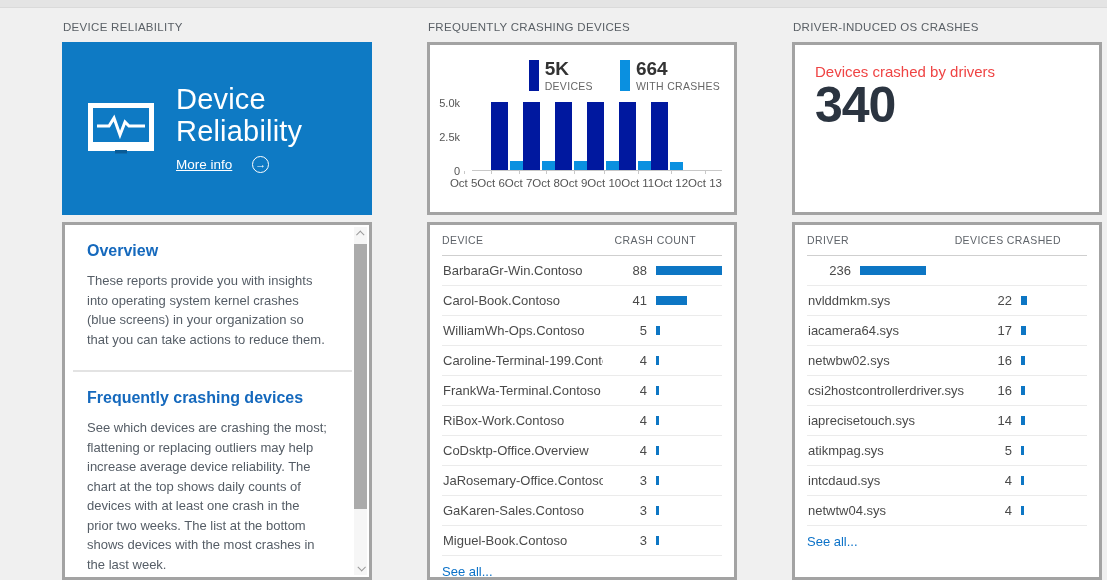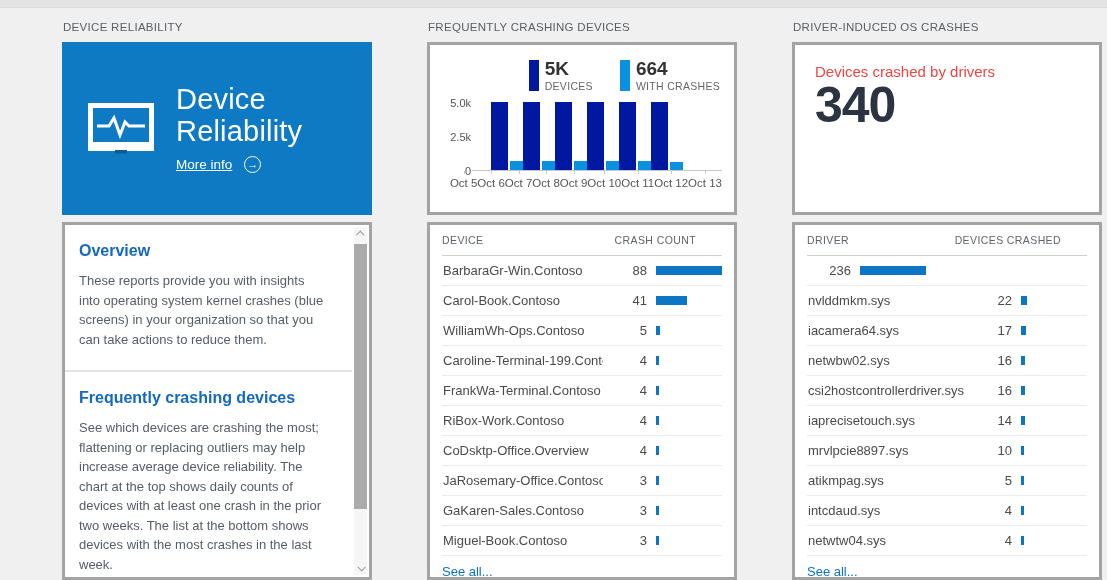--- a/index.html
+++ b/index.html
@@ -10,27 +10,27 @@
   .dashboard { display:flex; gap:15px; padding:13px 0 0 22px; }
   .col { width:350px; flex:0 0 350px;padding-left:40px; }
   .col-header { font-size:11.5px; color:#5a6066; letter-spacing:.3px; height:13px; margin:0 0 8px 1px; }
 
   .panel { background:#fff; border:3px solid #a3a3a3; }
 
   
   .tile { height:173px; background:#0e7ac4; color:#fff; display:flex; align-items:center; padding-left:26px; cursor:pointer; border:none; }
   .tile-icon { width:66px; height:52px; margin-right:22px; flex:0 0 66px; }
   .tile-title { font-size:29px; font-weight:300; letter-spacing:.2px; line-height:1.1; }
-  .more-info { display:inline-flex; align-items:center; gap:12px; margin-top:8px; font-size:13.5px; cursor:pointer; }
+  .more-info { display:inline-flex; align-items:center; gap:20px; margin-top:8px; font-size:13.5px; cursor:pointer; }
   .more-info .lbl { text-decoration:underline; }
   .arrow-circle { width:17px; height:17px; border:1.5px solid #fff; border-radius:50%; display:inline-flex; align-items:center; justify-content:center; font-size:11px; line-height:1; }
 
   .info-panel { height:358px; margin-top:7px; position:relative; overflow:hidden; }
   .sections { padding-right:17px; }
-  .section { padding:17px 24px 21px 14px; }
+  .section { padding:17px 24px 21px 14px;margin-left:8px; }
   .section + .section { border-top:2px solid #e3e3e3; }
   .section h3 { font-size:16px; font-weight:700; color:#1569bd; margin:0 0 11px; cursor:pointer; }
   .section p { font-size:13px; line-height:19.5px; color:#555d66; }
 
   .scrollbar { position:absolute; top:2px; right:2px; bottom:2px; width:13px; background:#f6f6f6; }
   .sb-arrow { position:absolute; left:0; width:13px; height:14px; display:flex; align-items:center; justify-content:center; cursor:pointer; }
   .sb-arrow.up { top:0; } .sb-arrow.down { bottom:0; }
   .chev { width:6px; height:6px; border-left:1.5px solid #9a9a9a; border-top:1.5px solid #9a9a9a; }
   .chev.up { transform:rotate(45deg) translateY(1px); }
   .chev.down { transform:rotate(-135deg) translateY(1px); }
@@ -41,21 +41,21 @@
   .legend { display:flex; justify-content:flex-end; gap:27px; margin:0 2px 10px 0; }
   .legend-item { display:flex; gap:6px; }
   .legend-swatch { width:10px; height:31px; }
   .legend-swatch.dark { background:#00189f; }
   .legend-swatch.light { background:#0a90e0; }
   .legend-value { font-size:19px; font-weight:600; color:#333; line-height:18px; }
   .legend-name { font-size:10.5px; color:#666; letter-spacing:.3px; margin-top:2px; white-space:nowrap; }
 
   .chart { display:flex; }
   .y-gutter { width:32px; position:relative; }
-  .y-tick { position:absolute; right:1px; font-size:11px; color:#555; }
+  .y-tick { position:absolute; right:12px; font-size:11px; color:#555; }
   .y-tick.t0 { top:-5px; } .y-tick.t1 { top:50%; margin-top:-6px; } .y-tick.t2 { bottom:-6px; }
   .plot { flex:1; height:69px; border-bottom:1px solid #c8c8c8; display:flex; align-items:flex-end; position:relative; }
   .bar-group { flex:1; height:100%; display:flex; justify-content:center; align-items:flex-end; gap:2px; }
   .bar { display:block; }
   .bar.dark { width:17px; background:#00189f; }
   .bar.light { width:13px; background:#0a90e0; }
   .chart-bottom { display:flex; }
   .chart-bottom .spacer { width:32px; }
   .x-labels { flex:1; display:flex; }
   .x-label { flex:1; text-align:center; font-size:11.5px; color:#555; padding-top:6px; position:relative; white-space:nowrap; }
@@ -331,27 +331,20 @@
             </span>
           </div>
           <div class="trow">
             <span class="tname">iaprecisetouch.sys</span>
             <span class="tval">14</span>
             <span class="tbar">
               <i style="width: calc(5.9322%); background: rgb(13, 118, 196);"></i>
             </span>
           </div>
           <div class="trow">
-            <span class="tname">mrvlpcie8897.sys</span>
-            <span class="tval">10</span>
-            <span class="tbar">
-              <i style="width: calc(4.5%); background: rgb(13, 118, 196);"></i>
-            </span>
-          </div>
-          <div class="trow">
             <span class="tname">atikmpag.sys</span>
             <span class="tval">5</span>
             <span class="tbar">
               <i style="width: calc(4.5%); background: rgb(13, 118, 196);"></i>
             </span>
           </div>
           <div class="trow">
             <span class="tname">intcdaud.sys</span>
             <span class="tval">4</span>
             <span class="tbar">

